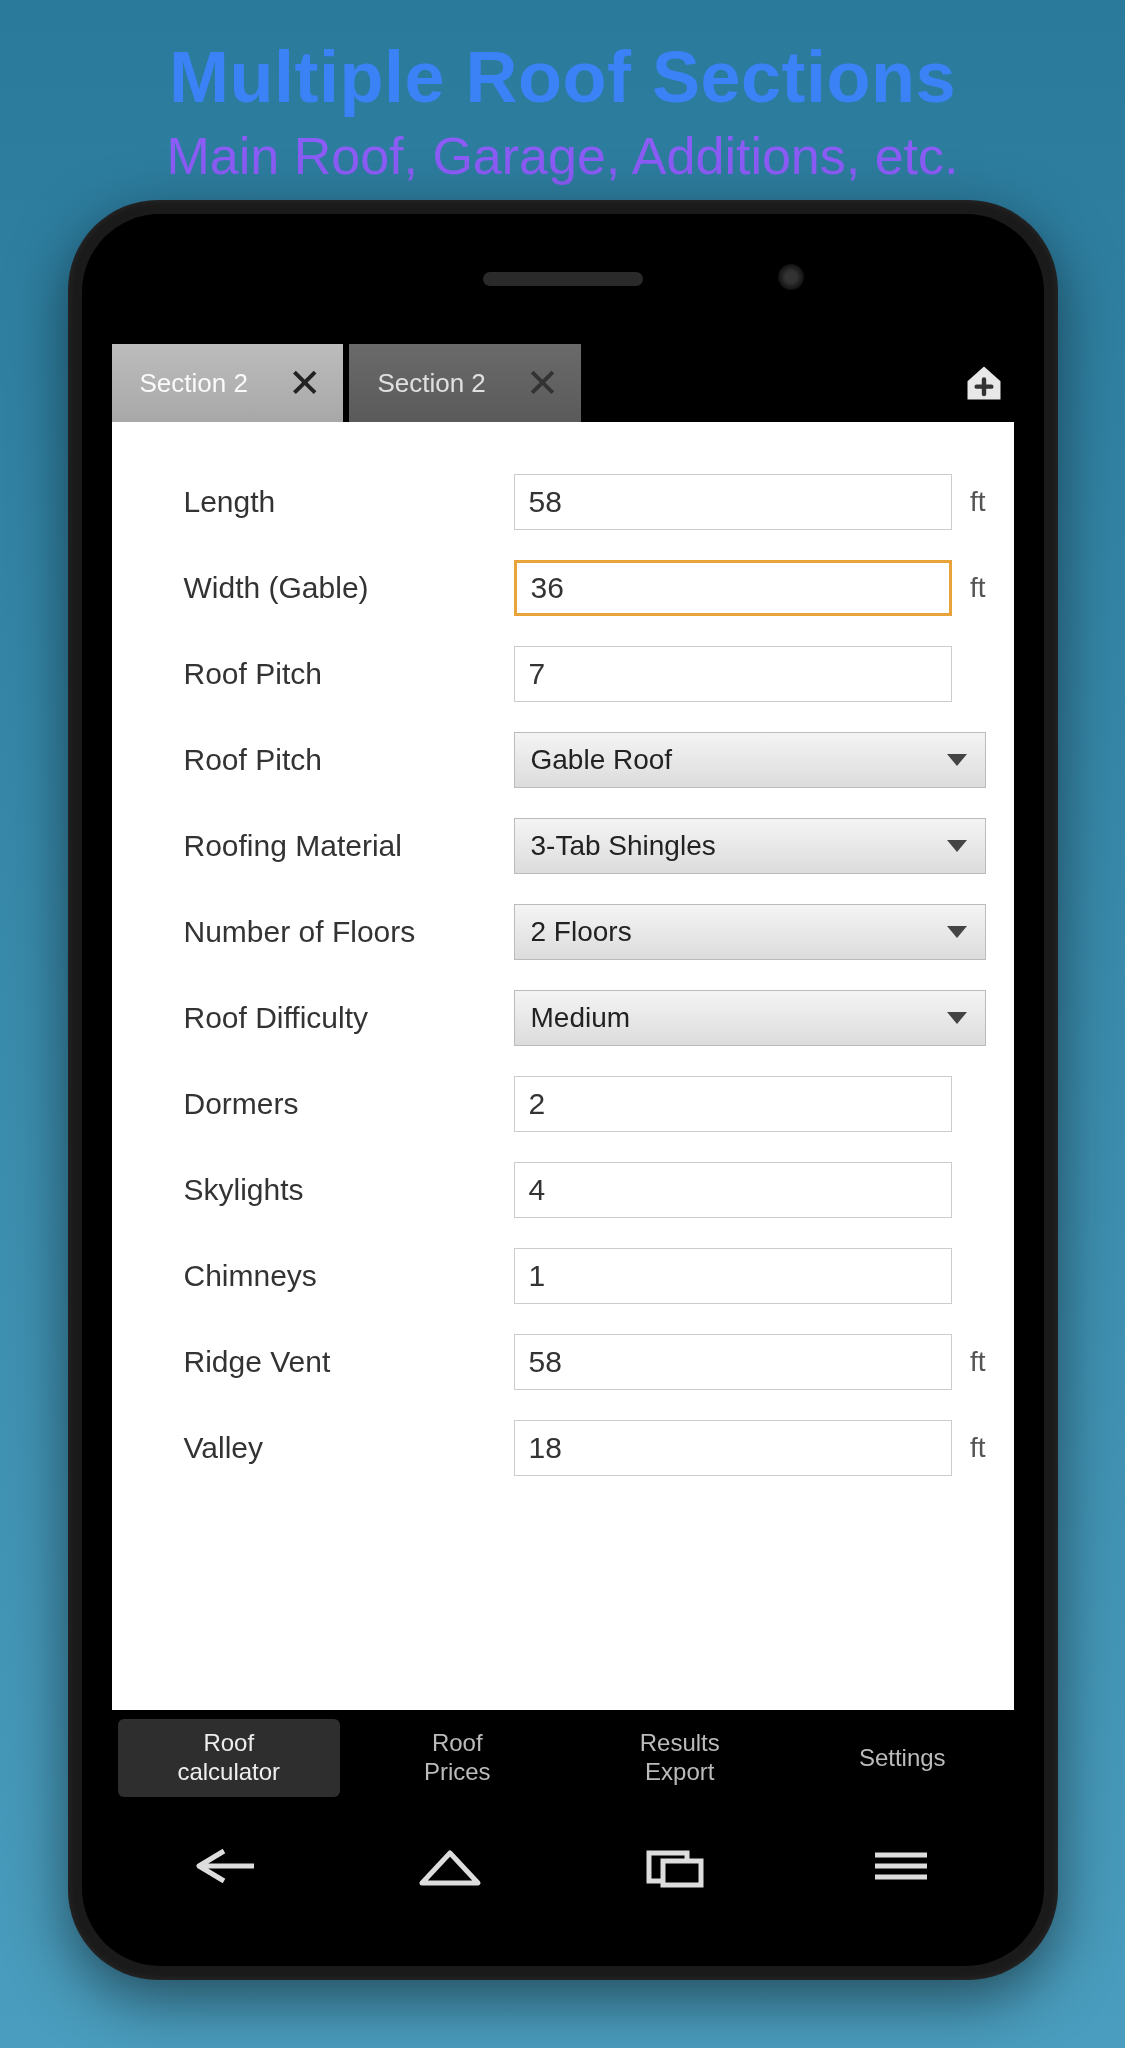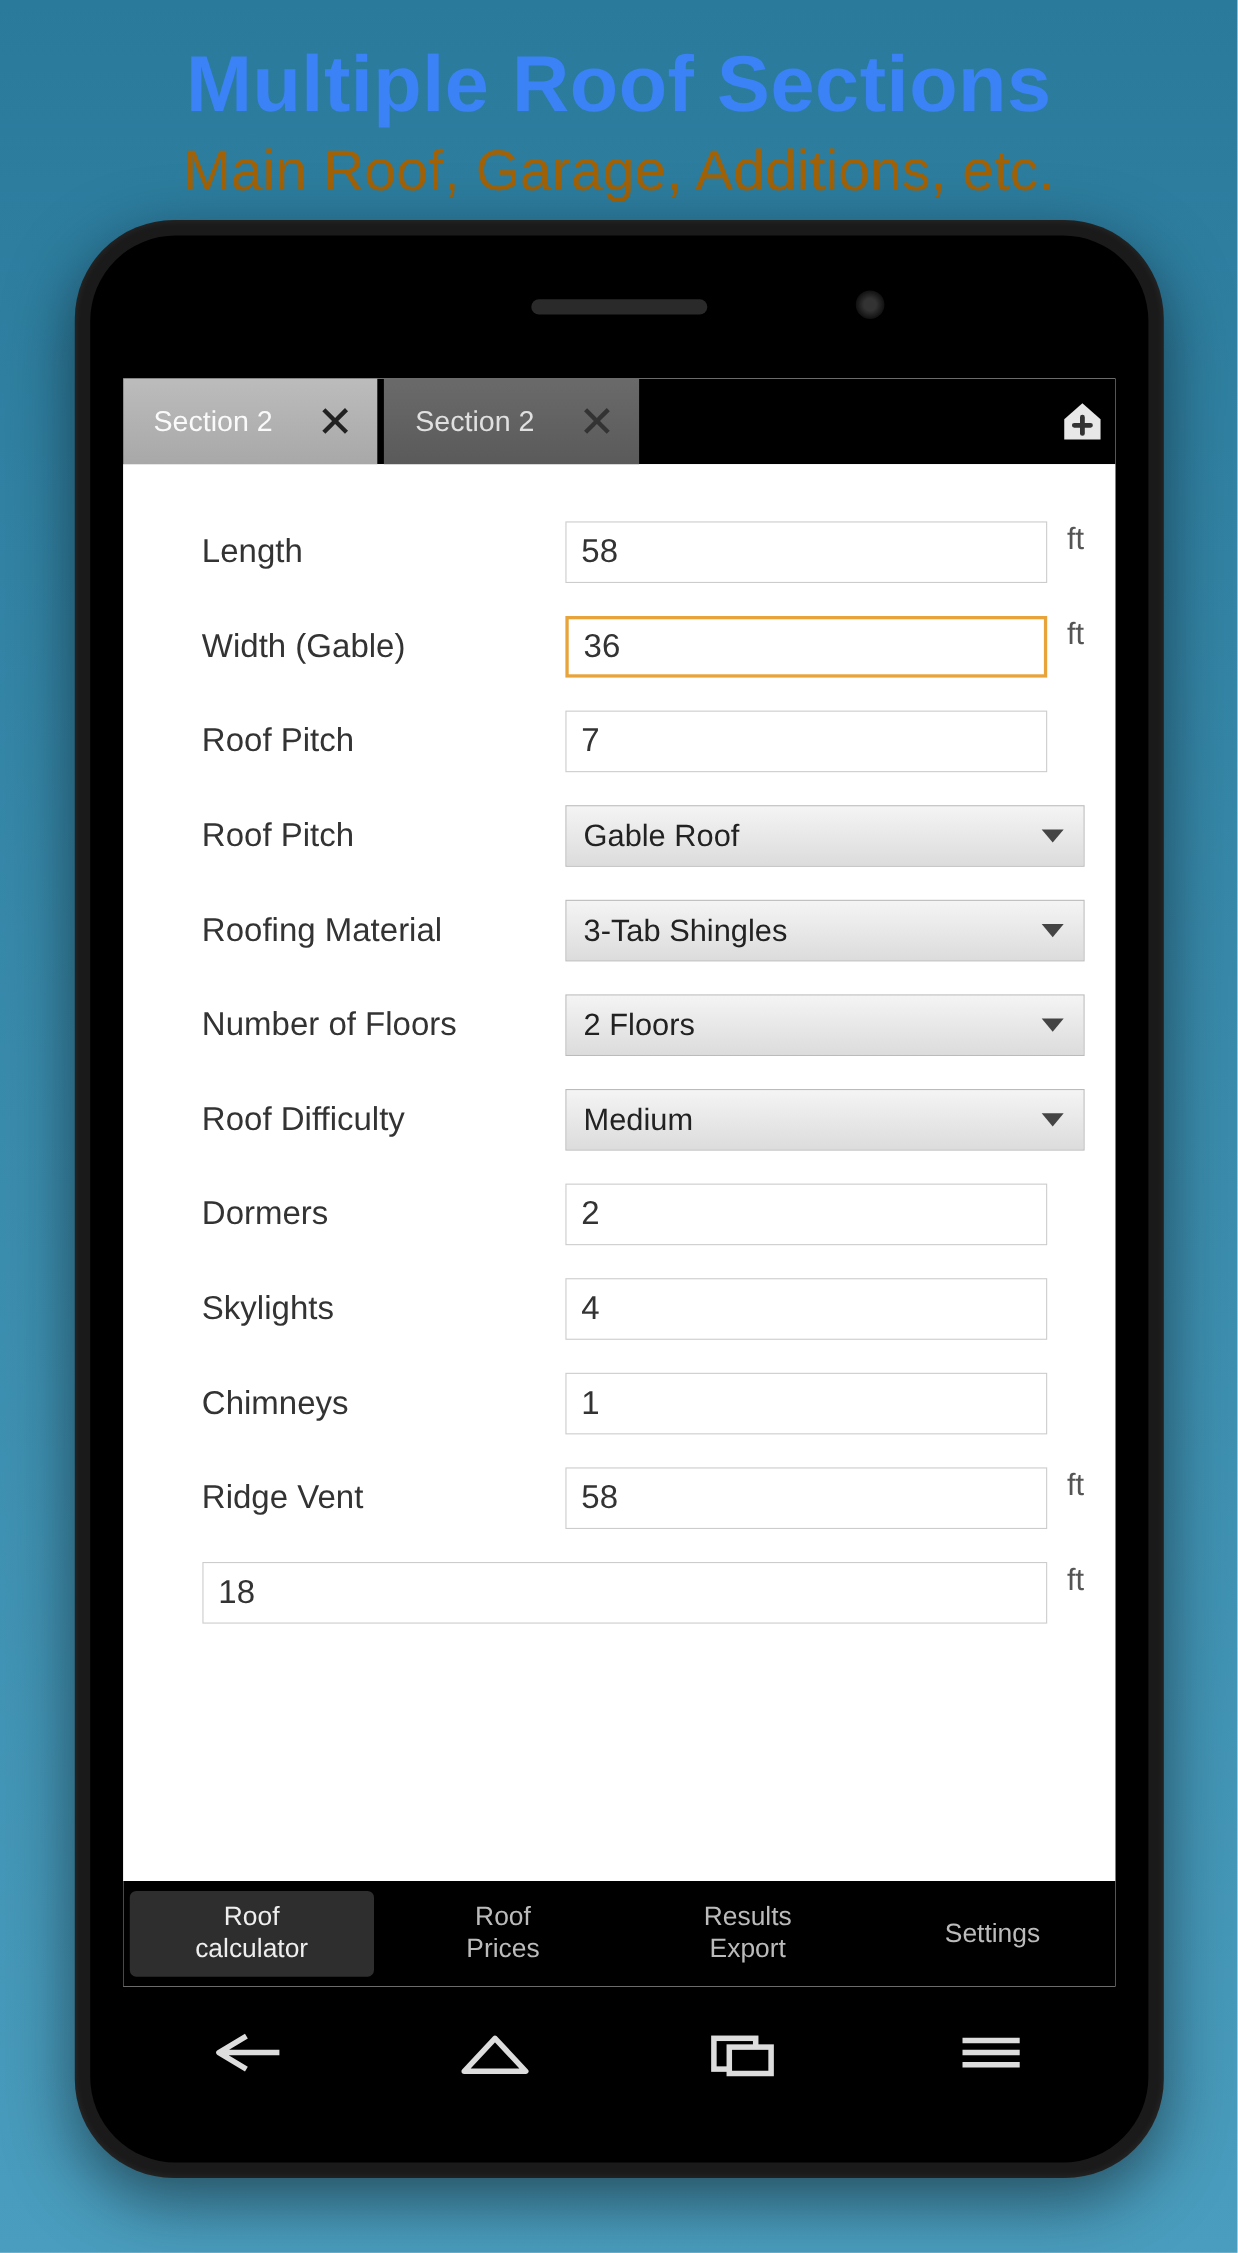--- a/index.html
+++ b/index.html
@@ -14,21 +14,21 @@
   .promo-title {
     text-align: center;
     color: #3b82f6;
     font-weight: 700;
     font-size: 72px;
     margin-top: 36px;
     letter-spacing: 0.5px;
   }
   .promo-subtitle {
     text-align: center;
-    color: #a16207;
+    color: #8b5cf6;
     font-weight: 400;
     font-size: 52px;
     margin-top: 8px;
   }
   .phone {
     position: absolute;
     left: 50%;
     transform: translateX(-50%);
     top: 200px;
     width: 990px;
@@ -127,21 +127,21 @@
     margin-left: 44px;
   }
   .label {
     width: 330px;
     font-size: 30px;
     color: #333;
   }
   .field {
     flex: 1;
     display: flex;
-    align-items: flex-start;
+    align-items: center;
   }
   .input {
     flex: 1;
     height: 56px;
     border: 1px solid #ccc;
     font-size: 30px;
     padding: 0 14px;
     color: #333;
     background:#fff;
   }
@@ -330,20 +330,21 @@
 
         <div class="row">
           <div class="label">Ridge Vent</div>
           <div class="field">
             <input class="input" value="58" style="">
             <div class="unit">ft</div>
           </div>
         </div>
 
         <div class="row">
+          <div class="label">Valley</div>
           <div class="field">
             <input class="input" value="18" style="">
             <div class="unit">ft</div>
           </div>
         </div>
 
       </div>
 
       <div class="bottomnav">
         <div class="navitem active">

